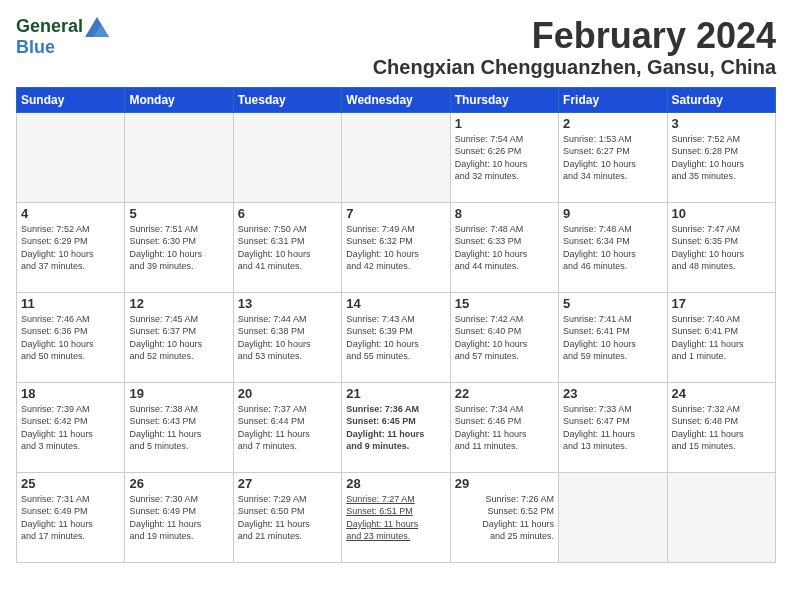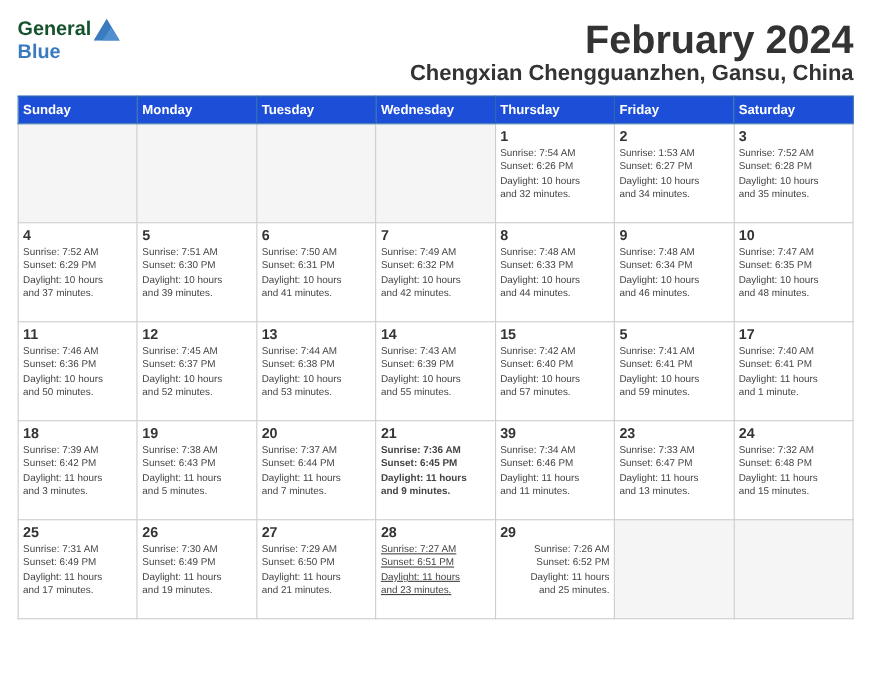--- a/index.html
+++ b/index.html
@@ -279,21 +279,21 @@
 and 7 minutes.</div>
         </td>
         <td>
           <span class="day-number">21</span>
           <div class="day-info" style="white-space: pre-line; font-weight: bold;">Sunrise: 7:36 AM
 Sunset: 6:45 PM
 Daylight: 11 hours
 and 9 minutes.</div>
         </td>
         <td>
-          <span class="day-number">39</span>
+          <span class="day-number">22</span>
           <div class="day-info" style="white-space: pre-line;">Sunrise: 7:34 AM
 Sunset: 6:46 PM
 Daylight: 11 hours
 and 11 minutes.</div>
         </td>
         <td>
           <span class="day-number">23</span>
           <div class="day-info" style="white-space: pre-line;">Sunrise: 7:33 AM
 Sunset: 6:47 PM
 Daylight: 11 hours

